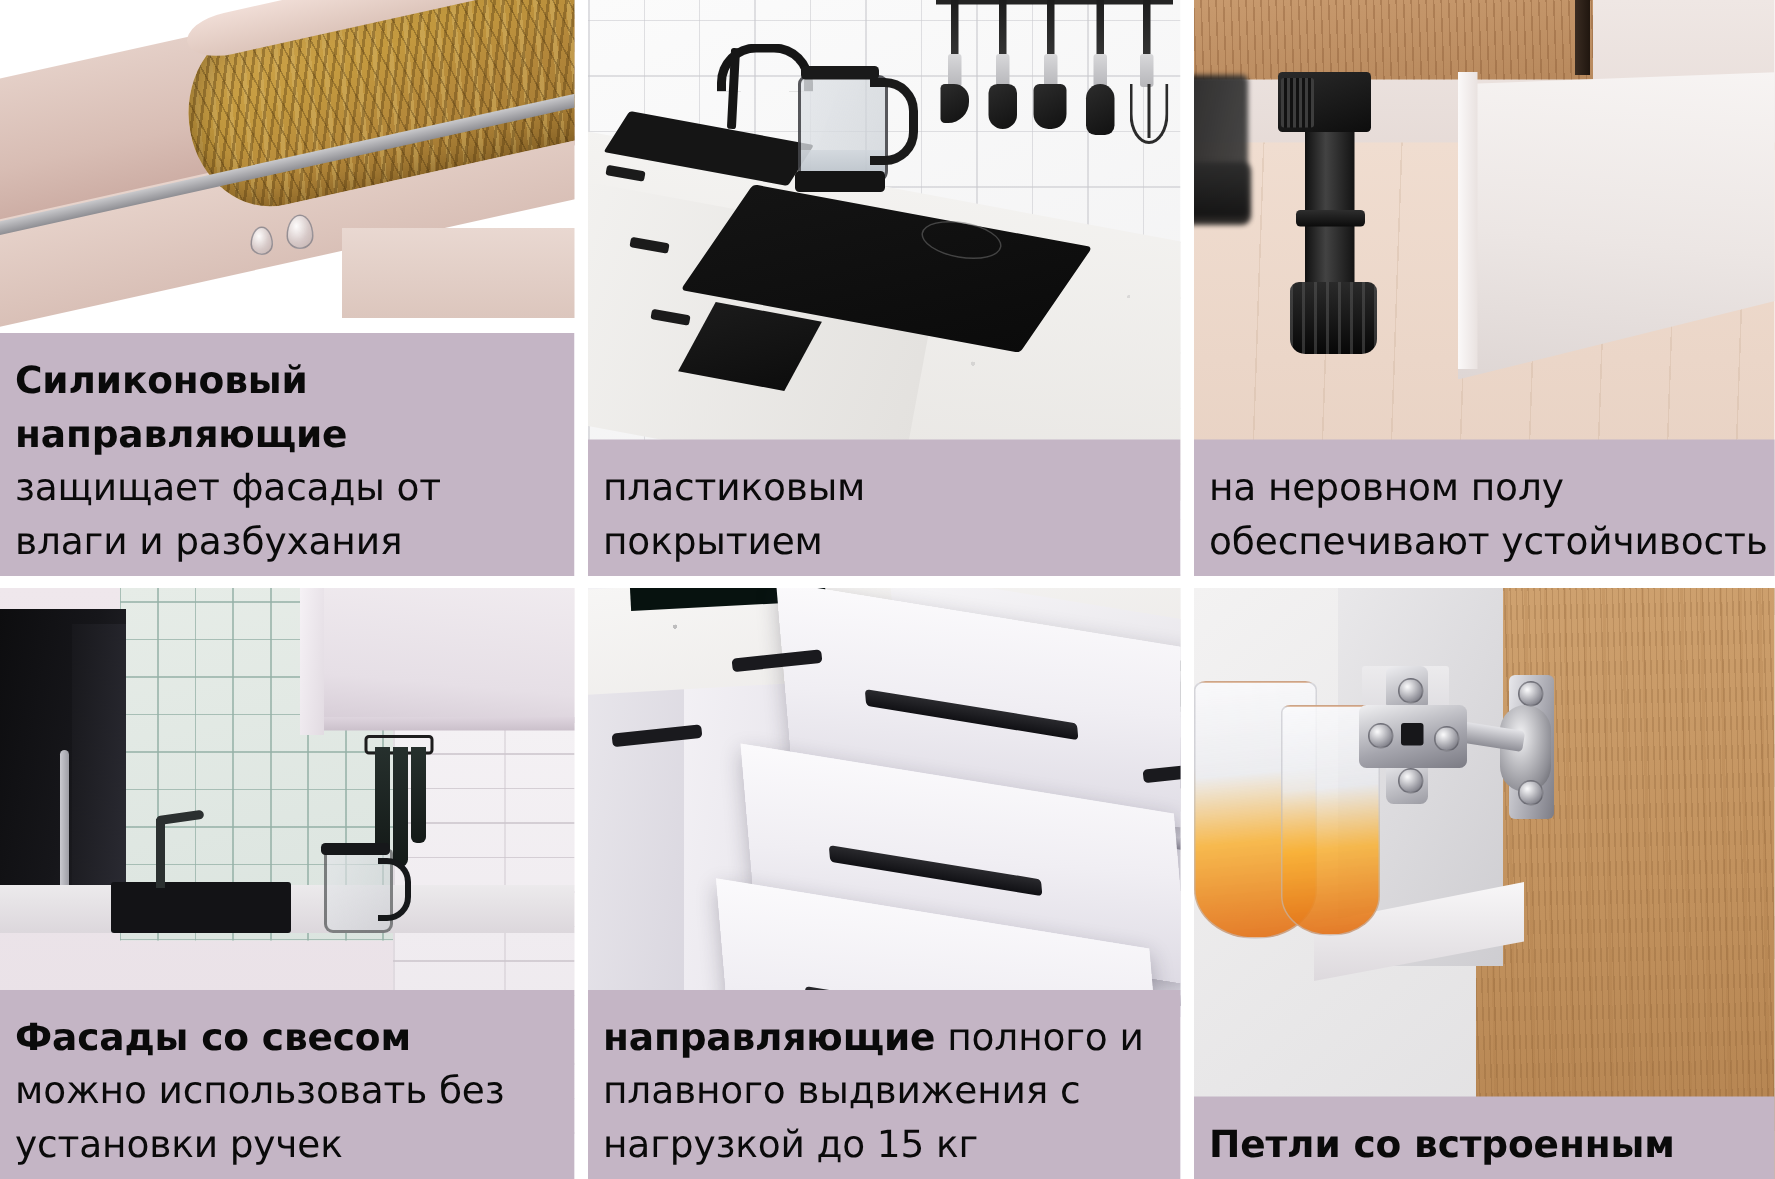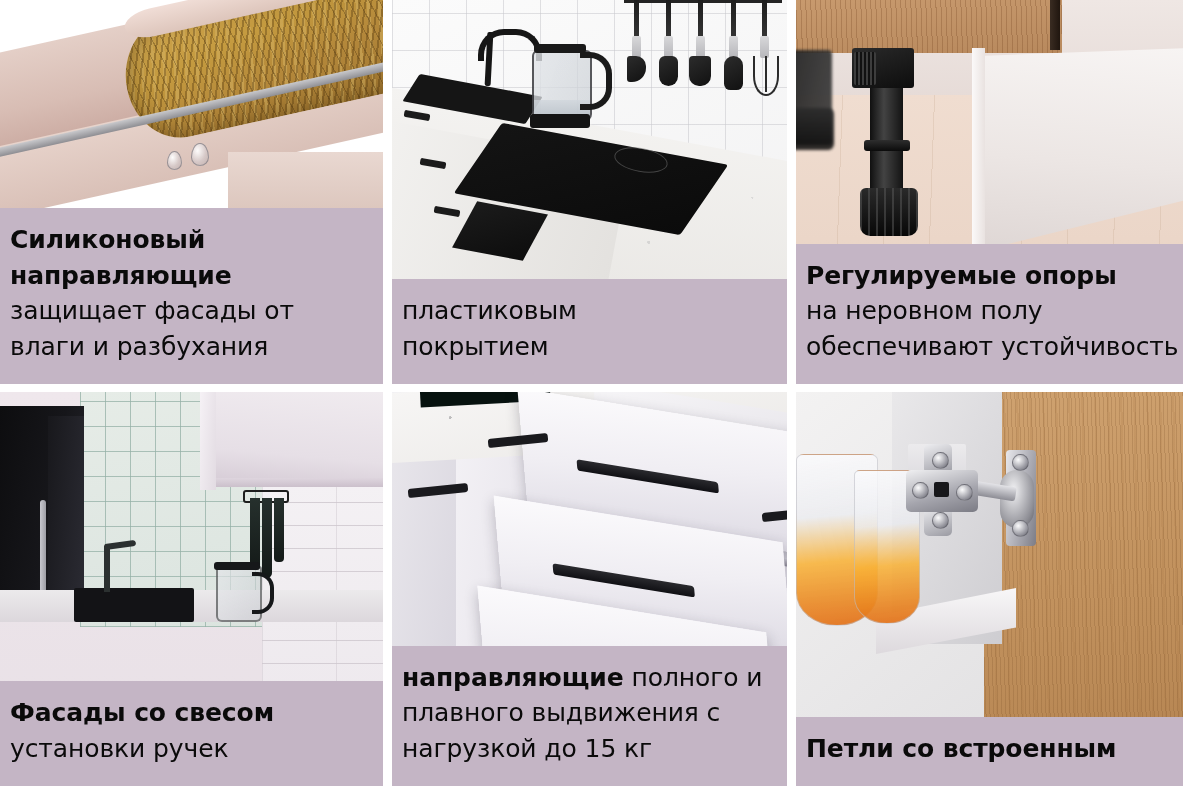--- a/index.html
+++ b/index.html
@@ -30,21 +30,21 @@
   }
   .photo{
     position:absolute;
     left:0;top:0;right:0;bottom:0;
     overflow:hidden;
   }
   .caption{
     position:relative;
     z-index:5;
     background:#c4b5c5;
-    padding:14px 10px 20px 10px;
+    padding:14px 10px 6px 10px;
     color:#0a0a0a;
     font-size:25px;
     line-height:1.42;
     letter-spacing:-0.1px;
   }
   .caption b{font-weight:bold;}
   .caption .ln{display:block;}
 
   
   .ct-bg{position:absolute;inset:0;background:#ffffff;}
@@ -593,21 +593,20 @@
       <div class="lg-bg-foot"></div>
       <div class="lg-plinth"></div>
       <div class="lg-plinth-edge"></div>
       <div class="lg-leg-shaft"></div>
       <div class="lg-leg-ring"></div>
       <div class="lg-leg-foot"></div>
       <div class="lg-leg-top"></div>
       <div class="lg-leg-vent"></div>
     </div>
     <div class="caption">
-      <span class="ln"><b>Регулируемые опоры</b></span>
       <span class="ln">на неровном полу</span>
       <span class="ln">обеспечивают устойчивость</span>
     </div>
   </div>
 
   <div class="cell">
     <div class="photo">
       <div class="k4-wall"></div>
       <div class="k4-tile-green"></div>
       <div class="k4-tile-white"></div>
@@ -624,20 +623,21 @@
       <div class="k4-rail4b"></div>
       <div class="k4-u k4-u1"></div>
       <div class="k4-u k4-u2"></div>
       <div class="k4-u k4-u3"></div>
       <div class="k4-jug"></div>
       <div class="k4-jug-handle"></div>
       <div class="k4-jug-lid"></div>
     </div>
     <div class="caption">
       <span class="ln"><b>Фасады со свесом</b></span>
+      <span class="ln">можно использовать без</span>
       <span class="ln">установки ручек</span>
     </div>
   </div>
 
   <div class="cell">
     <div class="photo">
       <div class="d5-bg"></div>
       <div class="d5-cab-left"></div>
       <div class="d5-cab-mid"></div>
       <div class="d5-cab-right"></div>

